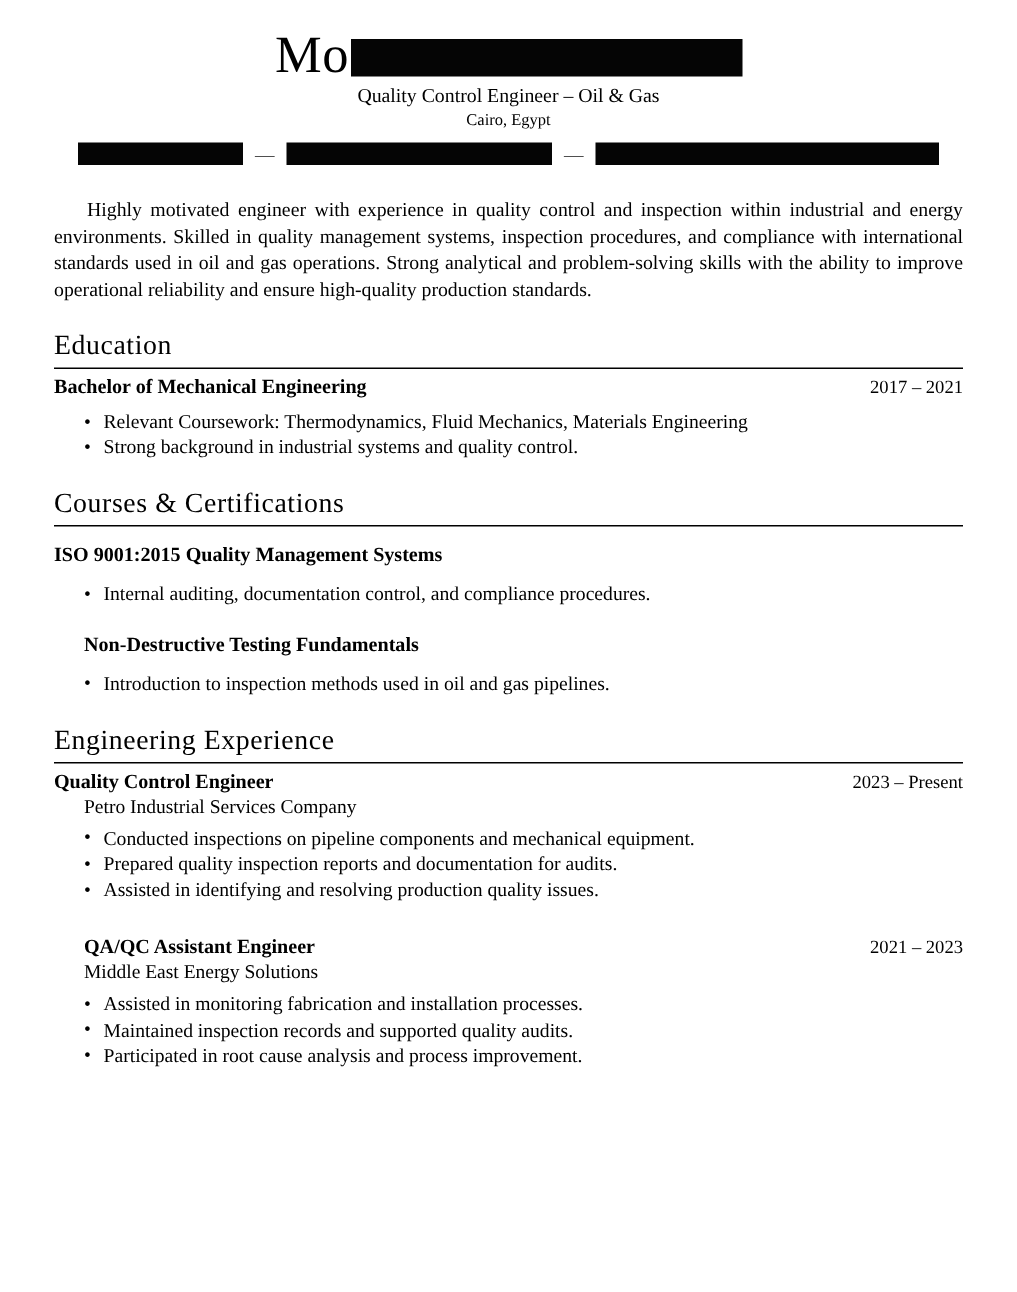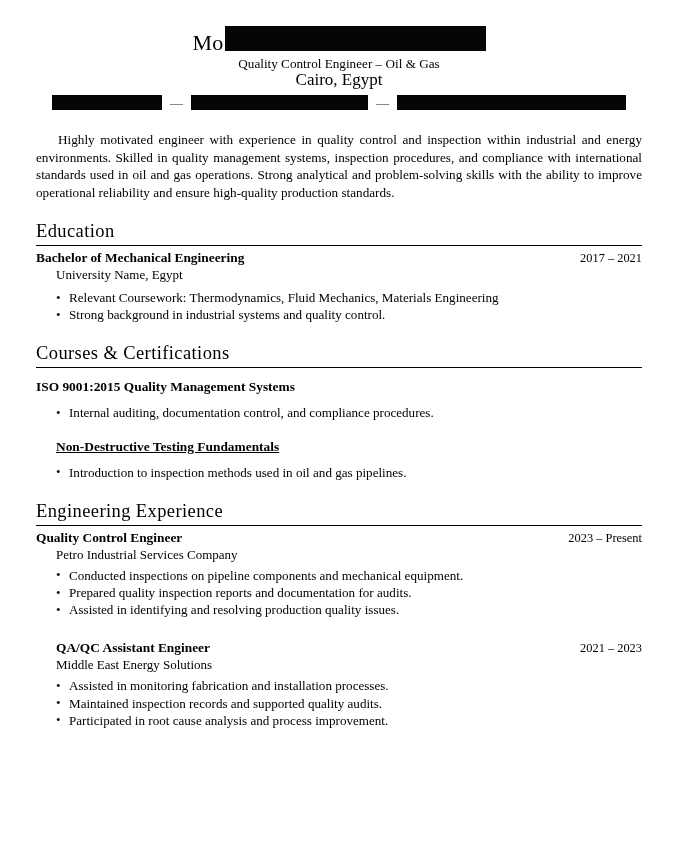--- a/index.html
+++ b/index.html
@@ -29,42 +29,42 @@
     text-align: center;
   }
   .name-line {
     display: flex;
     justify-content: center;
     align-items: flex-end;
     line-height: 1;
     height: 32px;
   }
   .name-visible {
-    font-size: 22px;
+    font-size: 35px;
     letter-spacing: 0.3px;
     line-height: 1;
     position: relative;
     top: 2px;
   }
   .redact-name {
     display: inline-block;
     width: 261px;
     height: 25px;
     background: #050505;
     margin-left: 1px;
     position: relative;
     top: -1px;
   }
   .headline {
     font-size: 13.2px;
     line-height: 16px;
     margin-top: 4px;
   }
   .location {
-    font-size: 17px;
+    font-size: 11px;
     line-height: 16px;
   }
 
   .contact-line {
     display: flex;
     align-items: center;
     justify-content: center;
     margin-top: 6px;
     height: 17px;
   }
@@ -152,21 +152,21 @@
     top: -0.5px;
     font-size: 13px;
   }
 
   .cert-block { margin-top: 10px; }
   .cert-title {
     font-weight: bold;
     font-size: 13.4px;
     line-height: 17px;
   }
-  .cert-title.indent { padding-left: 20px; text-decoration: underline; }
+  .cert-title.indent { padding-left: 20px; }
   .cert-block ul.bullets { margin-top: 9px; }
 
   .job { margin-top: 0; }
   .job + .job { margin-top: 22px; }
   .job ul.bullets { margin-top: 4px; }
   .spacer-sm { height: 6px; }
 </style>
 </head>
 <body>
 
@@ -196,21 +196,20 @@
 
   <div class="section">
     <div class="section-title">Education</div>
     <hr class="rule">
 
     <div class="entry">
       <div class="entry-row">
         <span class="entry-title">Bachelor of Mechanical Engineering</span>
         <span class="entry-date">2017 – 2021</span>
       </div>
-      <div class="entry-sub">University Name, Egypt</div>
 
       <ul class="bullets">
         <li>Relevant Coursework: Thermodynamics, Fluid Mechanics, Materials Engineering</li>
         <li>Strong background in industrial systems and quality control.</li>
       </ul>
     </div>
   </div>
 
   <div class="section">
     <div class="section-title">Courses &amp; Certifications</div>

